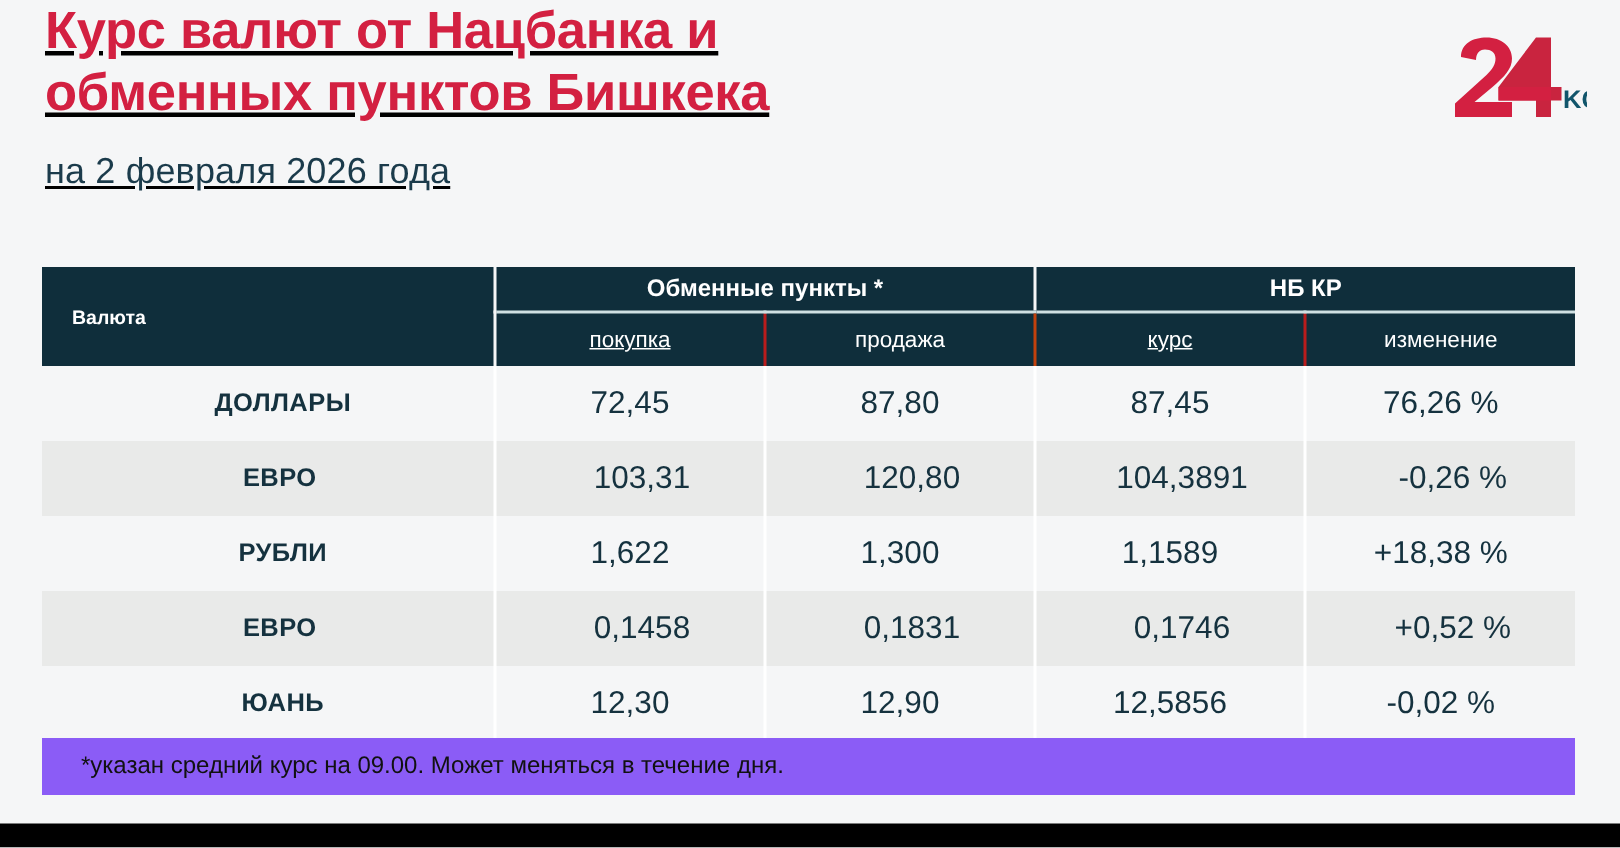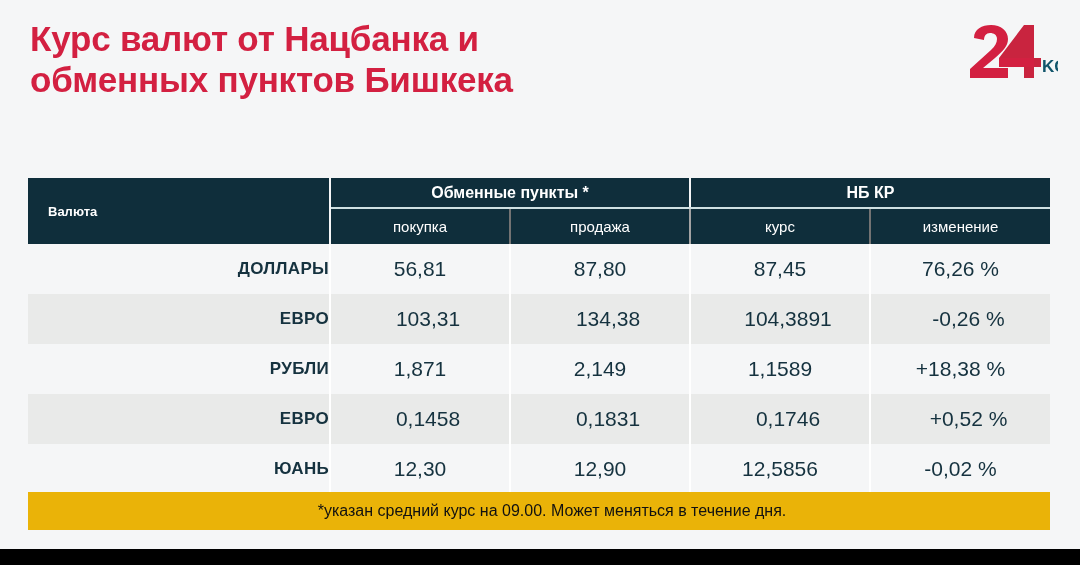--- a/index.html
+++ b/index.html
@@ -21,22 +21,23 @@
     position: relative;
     width: 1080px;
     height: 565px;
     background: #f5f6f7;
   }
 
   
   .header {
     position: absolute;
     left: 30px;
-    top: 18px;
+    top: 0;
     width: 900px;
+    text-decoration: underline;
   }
 
   .title {
     color: #d32041;
     font-size: 35px;
     font-weight: bold;
     line-height: 1.18;
     letter-spacing: -0.2px;
     white-space: pre-line;
   }
@@ -102,56 +103,55 @@
     border-bottom: 2px solid #cfe0e2;
   }
   th.hd-group.sep-left { border-left: 2px solid #f5f6f7; }
 
   th.hd-sub {
     font-size: 15px;
     font-weight: normal;
     text-align: center;
     height: 36px;
     vertical-align: middle;
-    border-left: 2px solid #737373;
-  }
-  th.hd-sub.first-sub { border-left: 2px solid #a3a3a3; }
+    border-left: 2px solid #b91c1c;
+  }
+  th.hd-sub.first-sub { border-left: 2px solid #c2410c; text-decoration: underline; }
 
   tbody td {
     height: 50px;
     font-size: 21px;
     color: #15323f;
     text-align: center;
     vertical-align: middle;
     border-left: 2px solid #ffffff;
     background: #f5f6f7;
   }
 
   tbody tr.alt td { background: #e9eae9; padding-left: 16px; }
 
   tbody td.cell-currency {
-    text-align: right;
+    text-align: center;
     padding-left: 20px;
     font-weight: bold;
     font-size: 17px;
     letter-spacing: 0.3px;
     border-left: none;
   }
 
   
   .footnote {
     position: absolute;
     left: 28px;
     top: 492px;
     width: 1022px;
     height: 38px;
-    background: #eab308;
+    background: #8b5cf6;
     display: flex;
     align-items: center;
-    justify-content: center;
   }
 
   .footnote span {
     padding-left: 26px;
     font-size: 16px;
     color: #111111;
   }
 
   .bottom-bar {
     position: absolute;
@@ -163,20 +163,21 @@
   }
 </style>
 </head>
 <body>
 
 <div class="page">
 
   <div class="header">
     <div class="title">Курс валют от Нацбанка и
 обменных пунктов Бишкека</div>
+    <div class="subtitle">на 2 февраля 2026 года</div>
   </div>
 
   <div class="logo">
     <svg width="96" height="56" viewBox="0 0 96 56" xmlns="http://www.w3.org/2000/svg">
       <path d="M12 14 C12 5 20 1 29 1 C39 1 46 7 46 15 C46 22 41 27 33 34 L21 44 L46 44 L46 54 L8 54 L8 45 L29 26 C33 22 35 19 35 15 C35 11 32 9 28 9 C24 9 22 12 22 16 Z" fill="#d32041"></path>
       <path d="M62 1 L72 1 L72 34 L79 34 L79 43 L72 43 L72 54 L62 54 L62 43 L37 43 L37 34 L62 1 Z" fill="#c9243f"></path>
       <rect x="37" y="34" width="35" height="9" fill="#d32041"></rect>
       <text x="80" y="48" font-family="Liberation Sans, sans-serif" font-size="17" font-weight="bold" fill="#11556b">KG</text>
     </svg>
   </div>
@@ -199,36 +200,36 @@
         <tr>
           <th class="hd-sub first-sub">покупка</th>
           <th class="hd-sub">продажа</th>
           <th class="hd-sub first-sub">курс</th>
           <th class="hd-sub">изменение</th>
         </tr>
       </thead>
       <tbody id="rates-body">
           <tr>
             <td class="cell-currency">ДОЛЛАРЫ</td>
-            <td>56,81</td>
+            <td>72,45</td>
             <td>87,80</td>
             <td>87,45</td>
             <td>76,26 %</td>
           </tr>
           <tr class="alt">
             <td class="cell-currency">ЕВРО</td>
             <td>103,31</td>
-            <td>134,38</td>
+            <td>120,80</td>
             <td>104,3891</td>
             <td>-0,26 %</td>
           </tr>
           <tr>
             <td class="cell-currency">РУБЛИ</td>
-            <td>1,871</td>
-            <td>2,149</td>
+            <td>1,622</td>
+            <td>1,300</td>
             <td>1,1589</td>
             <td>+18,38 %</td>
           </tr>
           <tr class="alt">
             <td class="cell-currency">ЕВРО</td>
             <td>0,1458</td>
             <td>0,1831</td>
             <td>0,1746</td>
             <td>+0,52 %</td>
           </tr>

